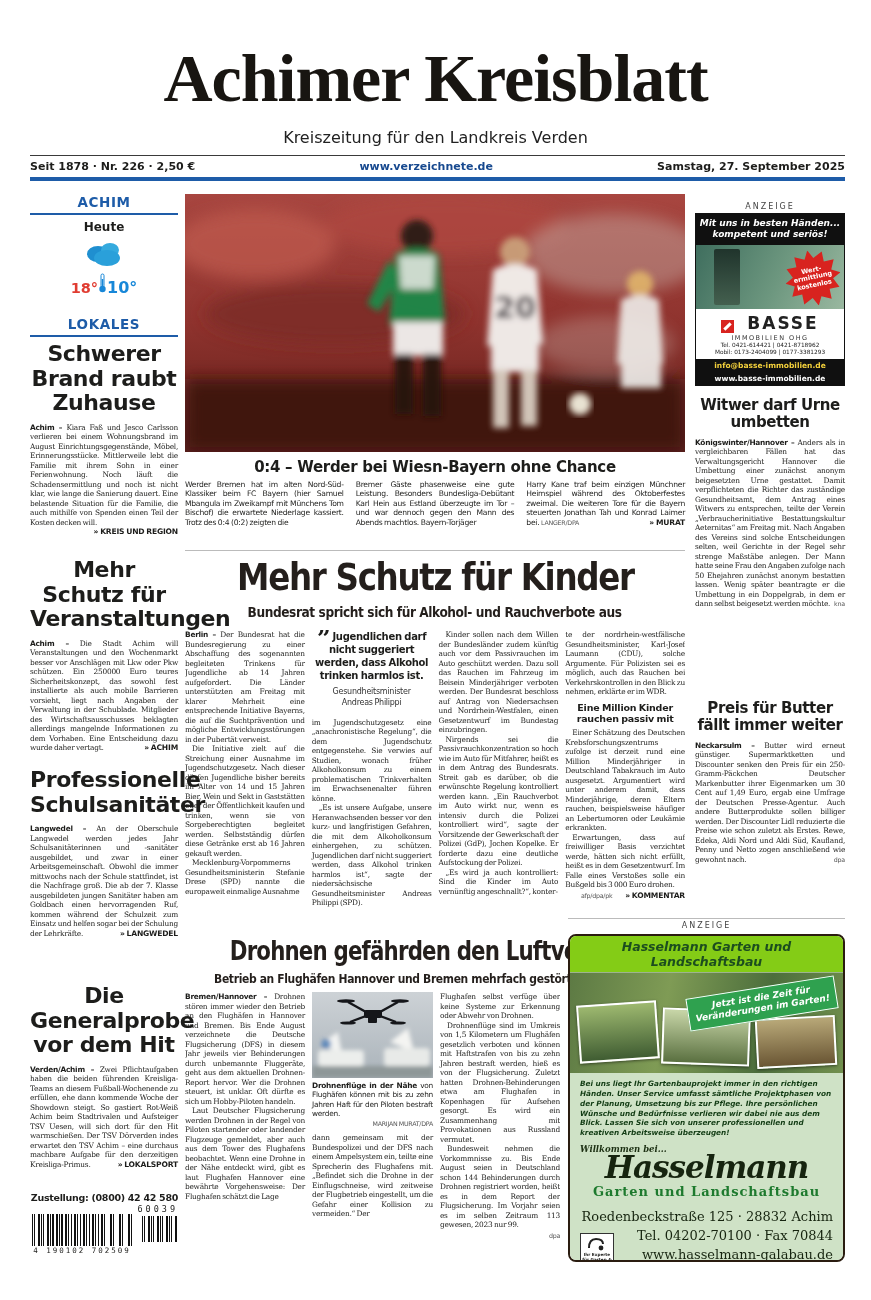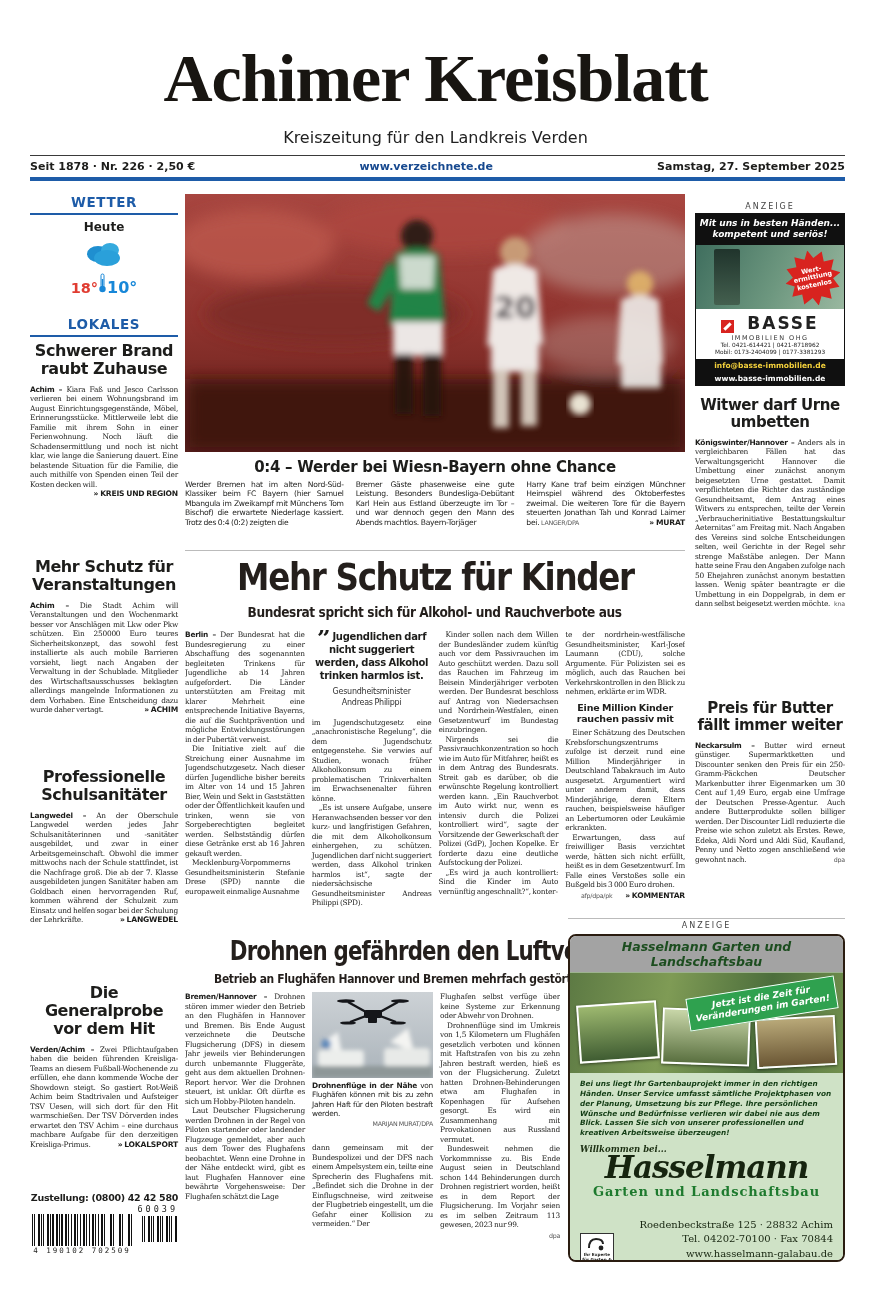--- a/index.html
+++ b/index.html
@@ -26,21 +26,21 @@
   .sec{font-family:"DejaVu Sans",sans-serif;font-weight:bold;font-size:13.5px;color:var(--blue);
     text-align:center;letter-spacing:.6px;border-bottom:2.5px solid var(--blue);padding-bottom:3px}
 
   
   .bt{font-size:7.4px;line-height:9.5px;text-align:justify;letter-spacing:-.25px;word-spacing:-.6px}
   .bt p{margin:0}
   .bt p.ind{text-indent:7px}
   .loc{font-family:"DejaVu Sans",sans-serif;font-weight:bold}
   .kick{float:right;font-family:"DejaVu Sans",sans-serif;font-weight:bold;font-size:7.6px;letter-spacing:-.2px}
   .credit{font-family:"DejaVu Sans",sans-serif;font-size:6.3px;color:#555}
-  .h3{font-family:"DejaVu Sans",sans-serif;font-weight:bold;font-size:16px;line-height:1.12;
+  .h3{font-family:"DejaVu Sans",sans-serif;font-weight:bold;font-size:22px;line-height:1.12;
     text-align:center;letter-spacing:-.4px;margin-bottom:7px}
 
   
   .wday{font-family:"DejaVu Sans",sans-serif;font-weight:bold;font-size:12px;text-align:center}
   .temps{font-family:"DejaVu Sans",sans-serif;font-weight:bold;text-align:center;white-space:nowrap}
   .t-red{color:var(--red);font-size:14.5px}
   .t-blue{color:var(--tblue);font-size:16px}
 
   
   .cap-head{font-family:"DejaVu Sans",sans-serif;font-weight:bold;font-size:15px;text-align:center;letter-spacing:-.3px}
@@ -76,35 +76,35 @@
   .basse-sq:after{content:"";position:absolute;left:2px;top:5px;width:9px;height:3px;background:#fff;transform:rotate(-45deg)}
   .basse-name{font-family:"DejaVu Sans",sans-serif;font-weight:bold;font-size:17px;letter-spacing:2px;color:#222}
   .basse-sub{font-family:"DejaVu Sans",sans-serif;font-size:6.5px;letter-spacing:1.5px;text-align:center;color:#333}
   .basse-tel{font-family:"DejaVu Sans",sans-serif;font-size:5.8px;text-align:center;color:#222;line-height:1.35}
   .basse-bar{background:#101010;color:#fff;font-family:"DejaVu Sans",sans-serif;font-weight:bold;
     font-size:7.5px;text-align:center;padding:2px 0;margin-top:2px}
   .basse-bar.yellow{color:#f5d23c}
 
   .hassel{border:2.5px solid #2a1c10;border-radius:8px;background:#fff;overflow:hidden;box-shadow:0 0 0 1.5px #fff inset}
   .has-head{font-family:"DejaVu Sans",sans-serif;font-weight:bold;font-style:italic;font-size:12.5px;
-    color:#1c4d1f;text-align:center;padding:3px 0;background:#a3a3a3;border-bottom:1px solid #9db38f}
+    color:#1c4d1f;text-align:center;padding:3px 0;background:#84cc16;border-bottom:1px solid #9db38f}
   .has-photos{position:relative;height:100px;background:linear-gradient(100deg,#5d7a44,#7f9b55 35%,#4c6e3c 70%,#72904e)}
   .has-ph{position:absolute;background:linear-gradient(#9db86f,#3f5c32);border:2px solid #fff;box-shadow:0 1px 3px rgba(0,0,0,.5)}
   .ribbon{position:absolute;right:6px;top:14px;width:150px;background:var(--ribbon);color:#fff;
     border:1.5px solid #fff;transform:rotate(-9deg);font-family:"DejaVu Sans",sans-serif;font-weight:bold;
     font-style:italic;font-size:9px;line-height:1.25;text-align:center;padding:4px 2px}
   .has-body{background:var(--adgreen);padding:6px 10px 8px}
   .has-pitch{font-family:"DejaVu Sans",sans-serif;font-weight:bold;font-style:italic;font-size:7.3px;
     line-height:1.35;color:#123c14}
   .has-welcome{font-family:"DejaVu Serif",serif;font-style:italic;font-weight:bold;font-size:8.5px;color:#1c2f12;margin-top:6px}
   .has-script{font-family:"DejaVu Serif",serif;font-style:italic;font-weight:bold;font-size:31px;
     line-height:.9;color:#16240f;text-align:center;letter-spacing:-1px}
   .has-line{font-family:"DejaVu Serif",serif;font-weight:bold;font-size:13px;letter-spacing:1px;
     color:#1e7a2e;text-align:center;margin-top:2px}
-  .has-addr{font-family:"DejaVu Serif",serif;font-size:10px;text-align:right;line-height:1.45;color:#16240f;margin-top:19px}
+  .has-addr{font-family:"DejaVu Serif",serif;font-size:13px;text-align:right;line-height:1.45;color:#16240f;margin-top:9px}
   .has-logo{position:absolute;left:10px;bottom:10px;width:34px;height:34px;border:1.5px solid #333;background:#fff}
   .has-logo svg{display:block;margin:2px auto 0}
   .has-logo-cap{font-family:"DejaVu Sans",sans-serif;font-weight:bold;font-size:4.2px;text-align:center;line-height:1.2}
 
   
   .zust{font-family:"DejaVu Sans",sans-serif;font-weight:bold;font-size:9.5px;letter-spacing:-.3px;text-align:right;width:148px}
   .ean-bars{height:32px;background:repeating-linear-gradient(90deg,#111 0 1px,#fff 1px 2.5px,#111 2.5px 3.5px,#fff 3.5px 6px,#111 6px 8px,#fff 8px 9px)}
   .ean-num{font-family:"DejaVu Sans Mono",monospace;font-size:7.5px;letter-spacing:2px;text-align:center}
   .code-num{font-family:"DejaVu Sans Mono",monospace;font-size:8.5px;letter-spacing:3px;text-align:right}
   .hrule{border-top:1px solid #bbb}
@@ -117,21 +117,21 @@
   <div class="abs mast-title">Achimer Kreisblatt</div>
   <div class="abs mast-sub">Kreiszeitung für den Landkreis Verden</div>
   <div class="abs rule-thin"></div>
   <div class="abs infobar">
     <span>Seit 1878 · Nr. 226 · 2,50 €</span>
     <span class="mid">www.verzeichnete.de</span>
     <span>Samstag, 27. September 2025</span>
   </div>
   <div class="abs rule-blue"></div>
 
-  <div class="abs sec" style="left:30px;top:194px;width:148px">WETTER</div>
+  <div class="abs sec" style="left:30px;top:194px;width:148px">ACHIM</div>
   <div class="abs" style="left:30px;top:220px;width:148px;display:flex">
     <div style="flex:1">
       <div class="wday">Heute</div>
       <div style="text-align:center;margin-top:3px">
         <svg width="46" height="32" viewBox="0 0 46 32">
           <ellipse cx="17" cy="17" rx="11" ry="8" fill="#1f8fd0"></ellipse>
           <ellipse cx="29" cy="13" rx="9" ry="7" fill="#35aade"></ellipse>
           <ellipse cx="26" cy="21" rx="13" ry="8" fill="#2aa0da"></ellipse>
         </svg>
       </div>
@@ -385,21 +385,21 @@
             <ellipse cx="36" cy="31" rx="8" ry="1.6"></ellipse>
               <ellipse cx="86" cy="31" rx="8" ry="1.6"></ellipse>
           </g>
         </svg>
       </div>
       <div class="cap" style="margin-top:3px;font-size:7.4px">
         <b>Drohnenflüge in der Nähe</b>
         <span>von Flughäfen können mit bis zu zehn Jahren Haft für den Piloten bestraft werden.</span>
         <div class="credit" style="text-align:right">MARIJAN MURAT/DPA</div>
       </div>
-      <div class="bt" style="margin-top:15px">
+      <div class="bt" style="margin-top:5px">
         <p>dann gemeinsam mit der Bundespolizei und der DFS nach einem Ampelsystem ein, teilte eine Sprecherin des Flughafens mit. „Befindet sich die Drohne in der Einflugschneise, wird zeitweise der Flugbetrieb eingestellt, um die Gefahr einer Kollision zu vermeiden.“ Der</p>
       </div>
     </div>
     <div class="bt" style="flex:1">
       <p>Flughafen selbst verfüge über keine Systeme zur Erkennung oder Abwehr von Drohnen.</p>
       <div>
           <p class="ind">Drohnenflüge sind im Umkreis von 1,5 Kilometern um Flughäfen gesetzlich verboten und können mit Haftstrafen von bis zu zehn Jahren bestraft werden, hieß es von der Flugsicherung. Zuletzt hatten Drohnen-Behinderungen etwa am Flughafen in Kopenhagen für Aufsehen gesorgt. Es wird ein Zusammenhang mit Provokationen aus Russland vermutet.</p>
           <p class="ind">Bundesweit nehmen die Vorkommnisse zu. Bis Ende August seien in Deutschland schon 144 Behinderungen durch Drohnen registriert worden, heißt es in dem Report der Flugsicherung. Im Vorjahr seien es im selben Zeitraum 113 gewesen, 2023 nur 99.</p>
         </div>
       <div class="credrow">

